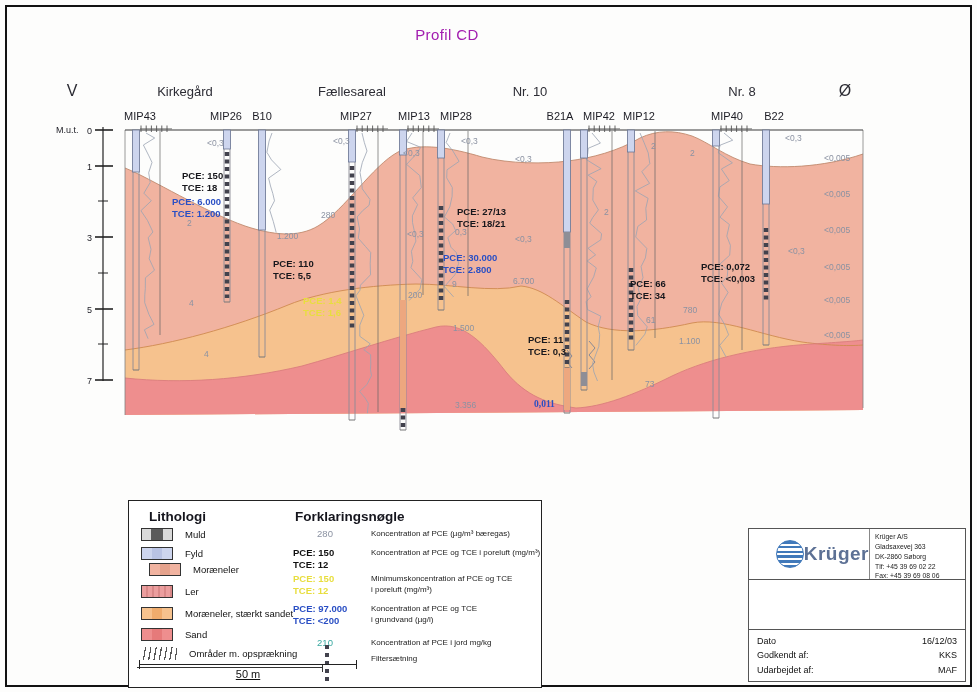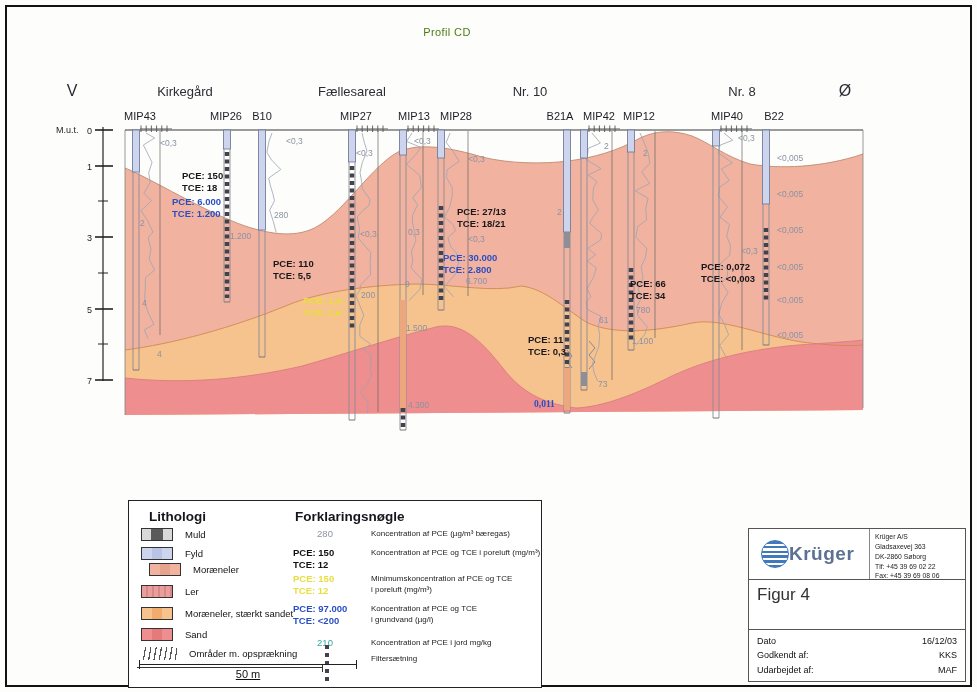--- a/index.html
+++ b/index.html
@@ -1,38 +1,38 @@
 <!DOCTYPE html>
 <html style="--c-moraeneler: #f1b3a0; --c-moraeneler_dark: #e5a28c; --c-sandet: #f6c28e; --c-sandet_dark: #efac6d; --c-sand: #ee8e8e; --c-sand_dark: #e67a7a; --c-ler: #eb9e9e; --c-fyld: #cdd5ee; --c-fyld_dark: #b9c3e4; --c-muld: #5a5a5a; --c-text_blue: #2a4fc4; --c-text_yellow: #e8de3e; --c-text_teal: #3aa8a0; --c-text_gray: #8b92a2;"><head>
 <meta charset="utf-8">
 <style>
   html,body{margin:0;padding:0;background:#e8e8e8;}
   .page{position:relative;width:977px;height:692px;background:#fdfdfc;overflow:hidden;
         font-family:"Liberation Sans",sans-serif;}
   .page-frame{position:absolute;inset:5px;border:2px solid #121212;pointer-events:none;}
   .main-title{position:absolute;left:0;top:26px;width:894px;text-align:center;
-              font-size:11px;color:#4d7c0f;letter-spacing:.4px;}
+              font-size:15px;color:#a21caf;letter-spacing:.4px;}
   svg{position:absolute;left:0;top:0;}
   .f-mor{fill:var(--c-moraeneler);}
   .f-san{fill:var(--c-sandet);}
   .f-red{fill:var(--c-sand);}
   .b-mor{fill:none;stroke:#c08a6e;stroke-width:.9;}
   .b-san{fill:none;stroke:#cf8a50;stroke-width:.9;}
   .b-red{fill:none;stroke:#da7d7d;stroke-width:.9;}
   .fyld-rect{fill:var(--c-fyld);stroke:#6b7795;stroke-width:.8;}
   .ax-t{font-size:9px;fill:#1c1c24;font-family:"Liberation Sans",sans-serif;}
   .overlay{position:absolute;inset:0;}
   .bh-label{position:absolute;transform:translateX(-50%);font-size:11px;color:#1c1c24;white-space:nowrap;}
   .area-label{position:absolute;transform:translateX(-50%);font-size:13px;color:#2c2c34;white-space:nowrap;}
   .area-label.big{font-size:16px;}
   .anno{position:absolute;white-space:nowrap;line-height:1.3;}
   .anno.black{font-size:9.5px;font-weight:bold;color:#17171c;}
   .anno.blue{font-size:9.5px;font-weight:bold;color:var(--c-text_blue);}
   .anno.yellow{font-size:9.5px;font-weight:bold;color:var(--c-text_yellow);}
-  .anno.gray{font-size:8.5px;color:var(--c-text_gray);}
+  .anno.gray{font-size:8.5px;color:var(--c-text_gray);padding-left:47px;}
   
   .legend{position:absolute;left:128px;top:500px;width:412px;height:186px;
           border:1.5px solid #222;background:#fff;}
   .lhead{position:absolute;left:20px;top:8px;font-size:13.5px;font-weight:bold;color:#15151d;}
   .fhead{position:absolute;left:166px;top:8px;font-size:13.5px;font-weight:bold;color:#15151d;}
   .rows{position:absolute;inset:0;}
   .lrow{position:absolute;left:12px;display:flex;align-items:center;gap:12px;height:14px;}
   .llabel{font-size:9.5px;color:#111;white-space:nowrap;}
   .sw{width:30px;height:11px;border:1px solid #333;flex:none;}
   .sw-muld{background:linear-gradient(90deg,#d9d9d9 0 30%,var(--c-muld) 30% 70%,#d9d9d9 70%);}
@@ -58,21 +58,21 @@
   .fkey.teal{color:var(--c-text_teal);font-weight:normal;}
   .fdesc{font-size:8px;color:#222;line-height:1.4;white-space:nowrap;}
   .filt-wrap{width:64px;position:relative;height:34px;flex:none;}
   .filt-lead{position:absolute;left:-156px;top:14px;width:186px;border-top:1px solid #333;}
   .filt-lead::after{content:"";position:absolute;right:0;top:-4px;height:8px;border-left:1.5px solid #333;}
   .filt-sym{position:absolute;left:32px;top:-8px;width:4px;height:40px;
             background:repeating-linear-gradient(180deg,#42424d 0 4px,transparent 4px 8px);}
   
   .tb{position:absolute;left:748px;top:528px;width:216px;height:152px;border:1.5px solid #555;background:#fff;}
   .tb-top{display:flex;height:50px;border-bottom:1.5px solid #555;}
-  .tb-brand{flex:1;display:flex;align-items:center;padding-left:12px;}
+  .tb-brand{flex:1;display:flex;align-items:center;padding-left:12px;justify-content:flex-end;}
   .logo{width:26px;height:26px;border-radius:50%;display:inline-block;
         background:repeating-linear-gradient(180deg,#4179ba 0 2.6px,#fff 2.6px 4.8px);border:1px solid #4179ba;}
   .brand-text{font-size:19px;font-weight:bold;color:#5d7195;letter-spacing:.5px;}
   .tb-addr{width:86px;border-left:1px solid #888;padding:3px 4px 0 5px;font-size:6.8px;line-height:1.45;color:#222;}
   .tb-mid{height:50px;border-bottom:1.5px solid #555;padding:5px 8px;box-sizing:border-box;}
   .tb-fig{font-size:17px;color:#333;}
   .tb-figtitle{font-size:12.5px;color:#222;margin-top:5px;}
   .tb-bot{padding:4px 8px;}
   .tb-row{display:flex;justify-content:space-between;font-size:9px;line-height:1.6;color:#111;}
 </style>
@@ -304,21 +304,21 @@
       <div class="anno gray" style="left: 408px; top: 227px;">
         <div>0,3</div>
       </div>
       <div class="anno gray" style="left: 405px; top: 279px;">
         <div>9</div>
       </div>
       <div class="anno gray" style="left: 406px; top: 323px;">
         <div>1.500</div>
       </div>
       <div class="anno gray" style="left: 408px; top: 400px;">
-        <div>4.300</div>
+        <div>3.356</div>
       </div>
       <div class="anno gray" style="left: 557px; top: 207px;">
         <div>2</div>
       </div>
       <div class="anno gray" style="left: 604px; top: 141px;">
         <div>2</div>
       </div>
       <div class="anno gray" style="left: 643px; top: 148px;">
         <div>2</div>
       </div>
@@ -476,21 +476,20 @@
       </div>
       <div class="tb-addr" id="tb-address">
           <div class="ad-line">Krüger A/S</div>
           <div class="ad-line">Gladsaxevej 363</div>
           <div class="ad-line">DK-2860 Søborg</div>
           <div class="ad-line">Tlf: +45 39 69 02 22</div>
           <div class="ad-line">Fax: +45 39 69 08 06</div>
         </div>
     </div>
     <div class="tb-mid">
-      <div class="tb-fig">Figur 4</div>
     </div>
     <div class="tb-bot" id="tb-rows">
         <div class="tb-row">
           <div class="tb-lab">Dato</div>
           <div class="tb-val">16/12/03</div>
         </div>
         <div class="tb-row">
           <div class="tb-lab">Godkendt af:</div>
           <div class="tb-val">KKS</div>
         </div>

